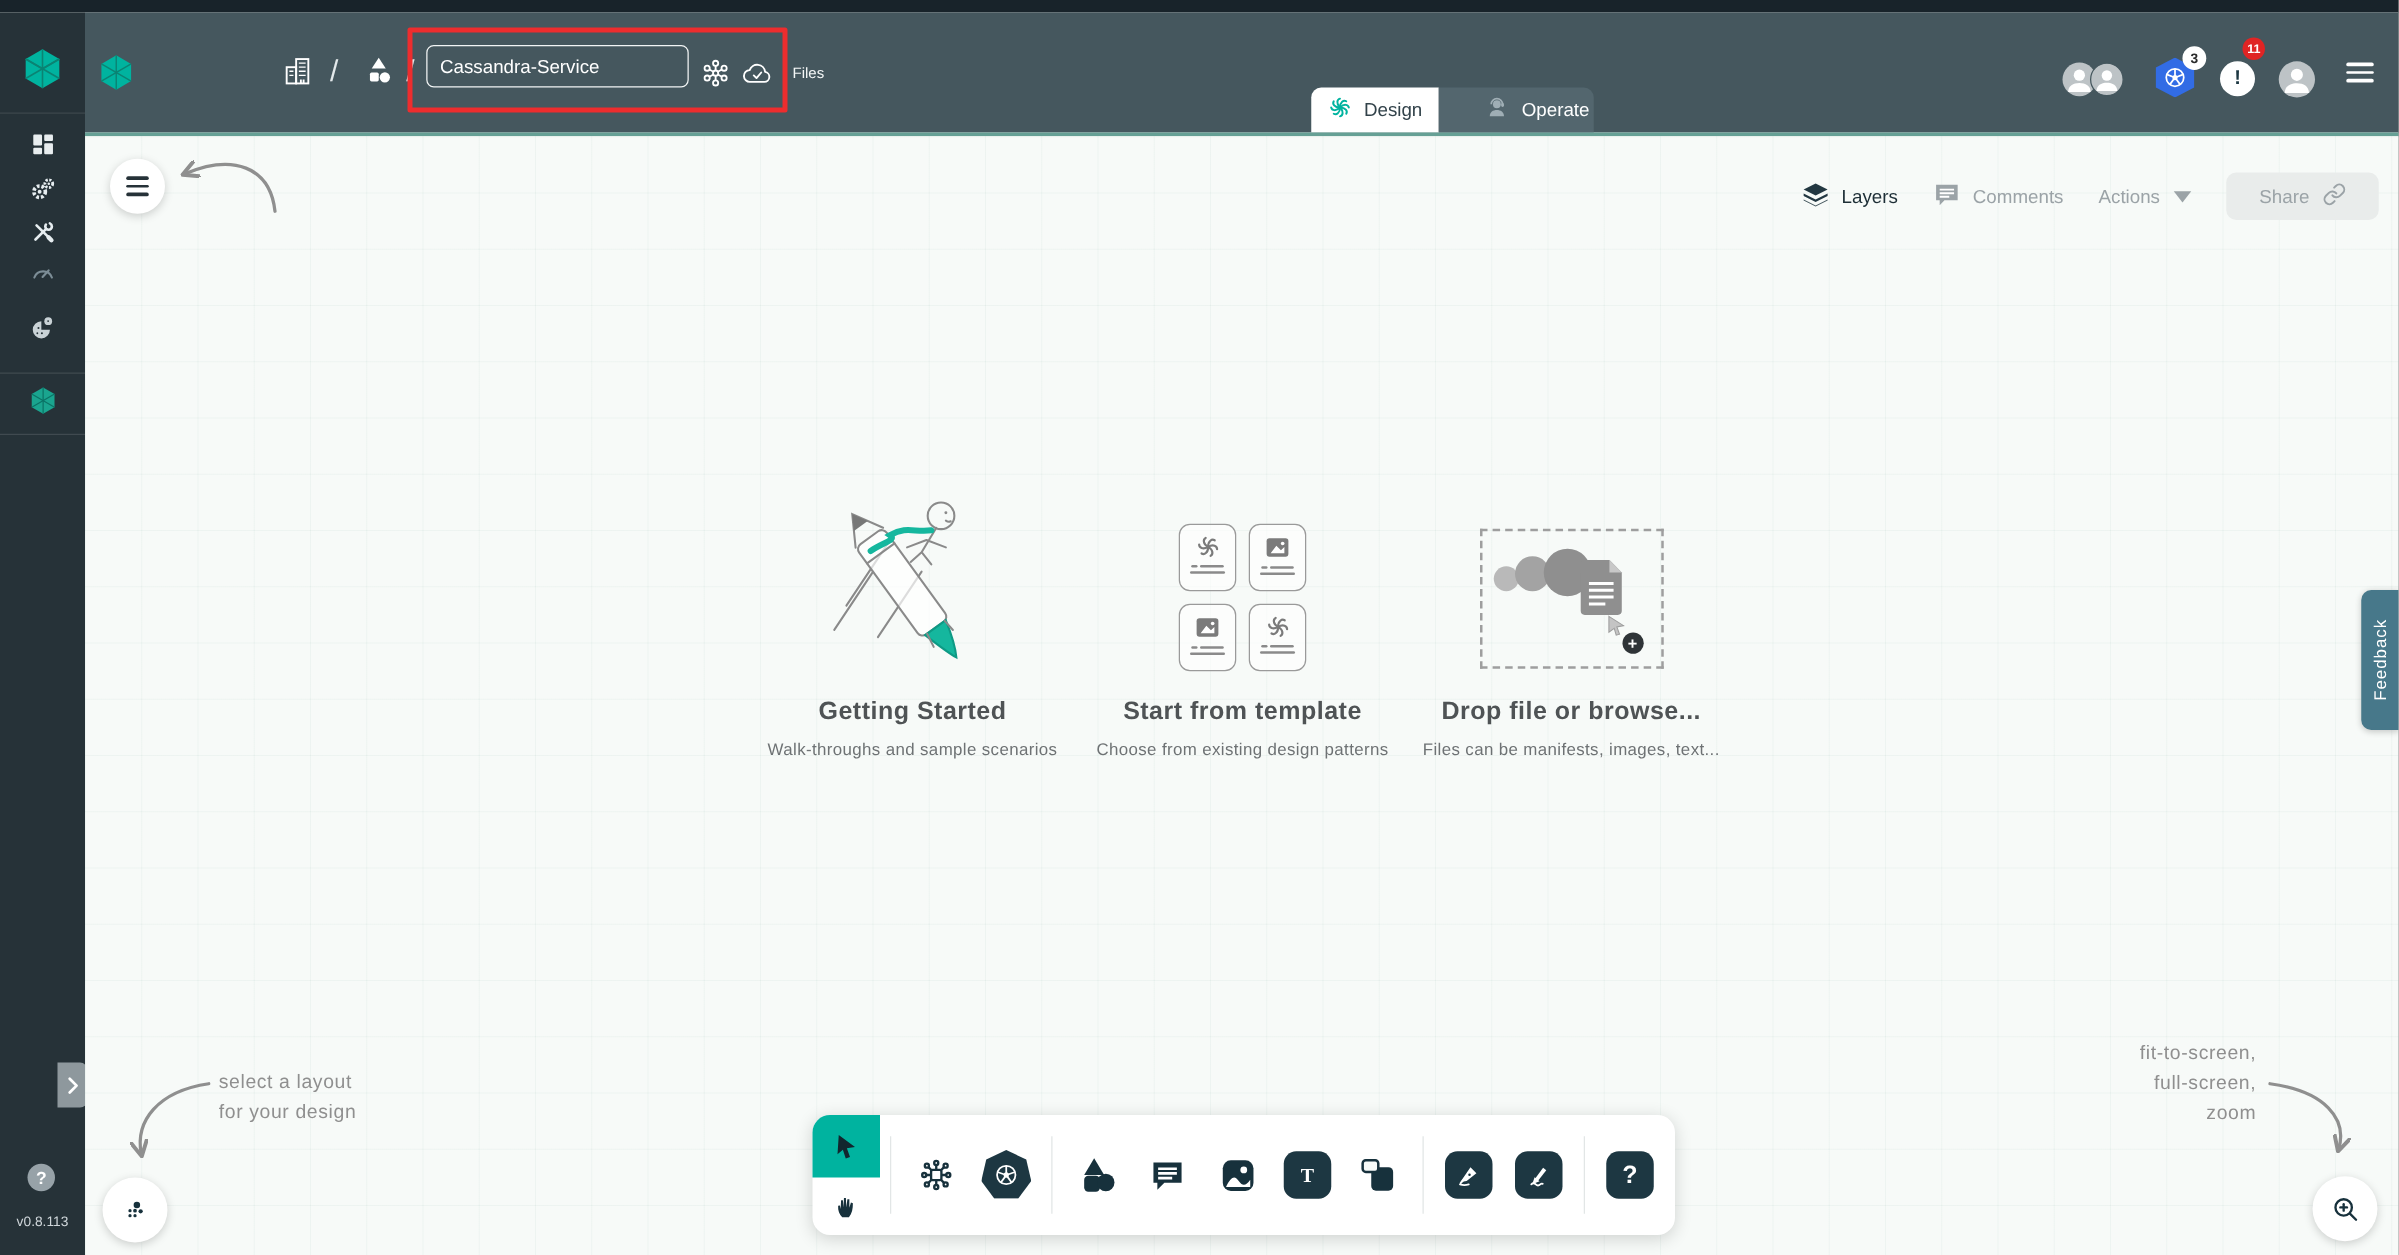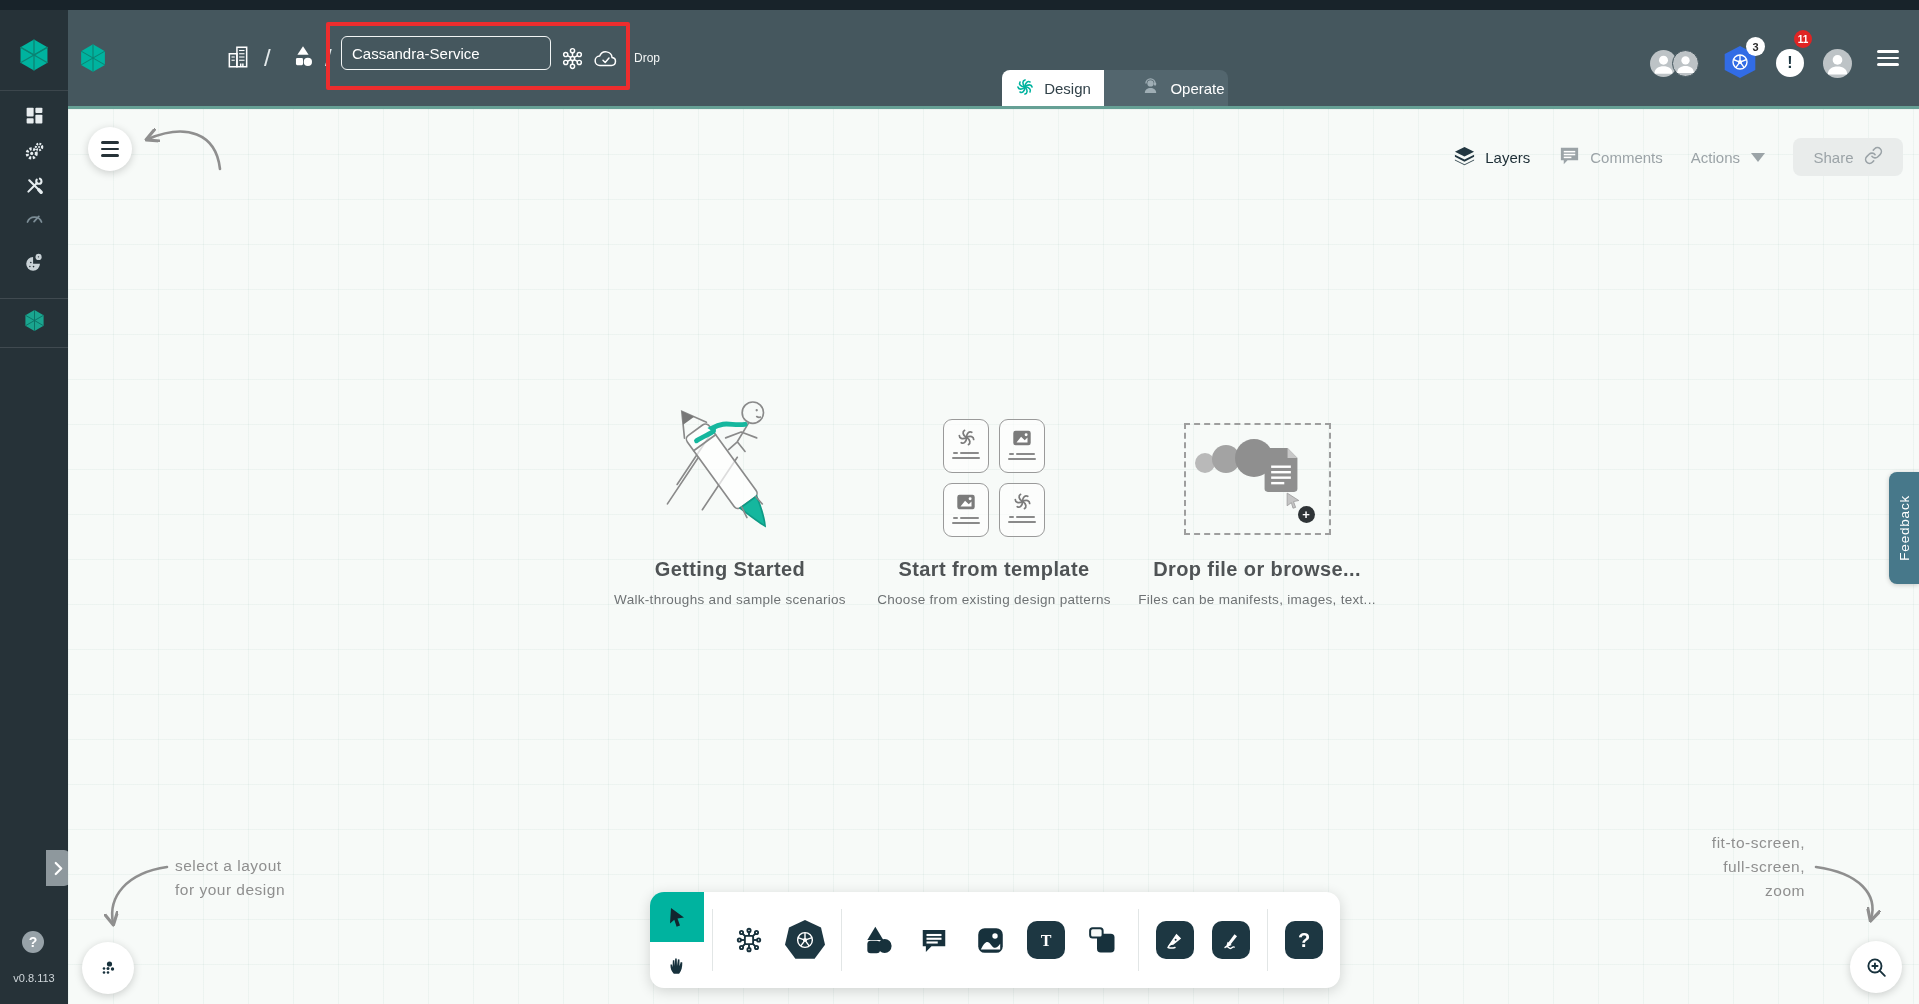--- a/index.html
+++ b/index.html
@@ -32,41 +32,41 @@
   .brand-hex { position:absolute; left:10px; top:33px; width:30px; height:30px; cursor:pointer; }
   .brand-text { position:absolute; left:48px; top:0; height:96px; display:flex; align-items:center; font-size:27px; font-weight:bold; letter-spacing:3px; color:#C3CACE; cursor:pointer; }
   .crumb { position:absolute; top:32px; width:26px; height:30px; display:flex; align-items:center; justify-content:center; color:#fff; cursor:pointer; }
   .sep { position:absolute; top:0; height:96px; display:flex; align-items:center; font-size:24px; font-weight:300; color:#E3E9EB; }
   .name-input { position:absolute; left:273px; top:26px; width:210px; height:34px; background:transparent; border:1.5px solid #F2F5F5; border-radius:6px; color:#fff; font-size:15px; padding:0 10px; font-family:inherit; outline:none; }
   .saved { position:absolute; left:566px; top:0; height:96px; display:flex; align-items:center; font-size:12px; color:#F4F7F7; }
   .red-box { position:absolute; left:258px; top:12px; width:304px; height:68px; border:4px solid var(--highlight-red,#ED2D2E); border-radius:2px; pointer-events:none; }
 
   .tabs { position:absolute; left:934px; bottom:0; display:flex; }
   .tab { height:36px; display:flex; align-items:center; justify-content:center; gap:9px; font-size:15px; cursor:pointer; }
-  .tab-design { width:102px; background:#fff; color:#32424A; border-radius:8px 0 0 0; }
+  .tab-design { width:102px; background:#fff; color:#32424A; border-radius:8px 0 0 0;margin-left:47px; }
   .tab-operate { width:124px; background:#53666E; color:#fff; border-radius:0 8px 0 0;padding-left:33px; }
 
   .avatar { border-radius:50%; background:#BDC3C6; position:absolute; overflow:hidden; cursor:pointer; }
   .badge { position:absolute; border-radius:50%; display:flex; align-items:center; justify-content:center; font-weight:bold; }
   .k8s-hex { position:absolute; left:1655px; top:36px; width:34px; height:32px; background:var(--k8s-blue,#326CE5); clip-path:polygon(50% 0%,95% 25%,95% 75%,50% 100%,5% 75%,5% 25%); display:flex; align-items:center; justify-content:center; cursor:pointer; }
   .alert-circle { position:absolute; left:1708px; top:39px; width:28px; height:28px; border-radius:50%; background:#fff; color:#1D3742; font-weight:bold; font-size:16px; display:flex; align-items:center; justify-content:center; cursor:pointer; }
   .burger { position:absolute; left:1809px; top:36px; width:22px; height:24px; display:flex; flex-direction:column; justify-content:center; gap:4px; cursor:pointer; }
   .burger i { display:block; height:2.5px; background:#fff; border-radius:2px; }
 
   
   .fab { background:#fff; border-radius:50%; box-shadow:0 2px 8px rgba(0,0,0,0.18); display:flex; align-items:center; justify-content:center; cursor:pointer; position:absolute; }
   .fab-menu { left:20px; top:18px; width:44px; height:44px; flex-direction:column; gap:4px; }
   .fab-menu i { display:block; width:18px; height:2.6px; background:#263238; border-radius:2px; }
 
   .topbar { position:absolute; right:16px; top:28px; height:40px; display:flex; align-items:center; gap:28px; }
   .topbar-item { display:flex; align-items:center; gap:9px; font-size:15px; cursor:pointer; }
   .ti-dark { color:#1D2E36; }
   .ti-gray { color:#9BA3A7; }
   .caret { width:0; height:0; border-left:7px solid transparent; border-right:7px solid transparent; border-top:9px solid #9BA3A7; margin-left:2px; }
-  .share-pill { width:110px; height:38px; background:#E9ECEB; border-radius:8px; display:flex; align-items:center; justify-content:center; gap:10px; color:#9BA3A7; font-size:15px; cursor:pointer; }
+  .share-pill { width:122px; height:38px; background:#E9ECEB; border-radius:8px; display:flex; align-items:center; justify-content:center; gap:10px; color:#9BA3A7; font-size:15px; cursor:pointer; }
 
   
   .annot { position:absolute; color:var(--annotation-gray,#8F8F8F); font-size:15.5px; line-height:24px; letter-spacing:0.5px; }
   .annot-fileops { left:73px; top:62px; }
   .annot-layout { left:107px; top:745px; }
   .annot-zoom { right:114px; top:722px; text-align:right; }
   .arrows { position:absolute; inset:0; pointer-events:none; }
 
   
   .card-col { position:absolute; top:276px; width:300px; display:flex; flex-direction:column; align-items:center; cursor:pointer; }
@@ -247,21 +247,21 @@
           <line x1="10.3" y1="13" x2="7.2" y2="14.8"></line>
           <line x1="10.3" y1="11" x2="7.2" y2="9.2"></line>
         </svg>
     </span>
     <span class="crumb" style="left:525px;top:33px">
       <svg viewBox="0 0 26 22" width="29" height="25" fill="none" stroke="#fff" stroke-width="1.5" stroke-linecap="round" stroke-linejoin="round">
           <path d="M7 18 h11.5 a4 4 0 0 0 0.6-7.95 A6.4 6.4 0 0 0 6.7 8.6 A4.4 4.4 0 0 0 7 18 Z"></path>
           <polyline points="10,12.8 12.2,15 16,10.5"></polyline>
         </svg>
     </span>
-    <span class="saved">Drop</span>
+    <span class="saved">Files</span>
 
     <div class="red-box"></div>
 
     <div class="tabs">
       <div class="tab tab-design">
         <span>
           <svg viewBox="0 0 24 24" width="20" height="20" fill="none" stroke="#00B39F" stroke-width="1.9" stroke-linecap="round">
               <g>
                 <path d="M12 12 C12 6.5 15.5 4.5 18 6"></path>
                 <path d="M12 12 C12 6.5 15.5 4.5 18 6" transform="rotate(45 12 12)"></path>

